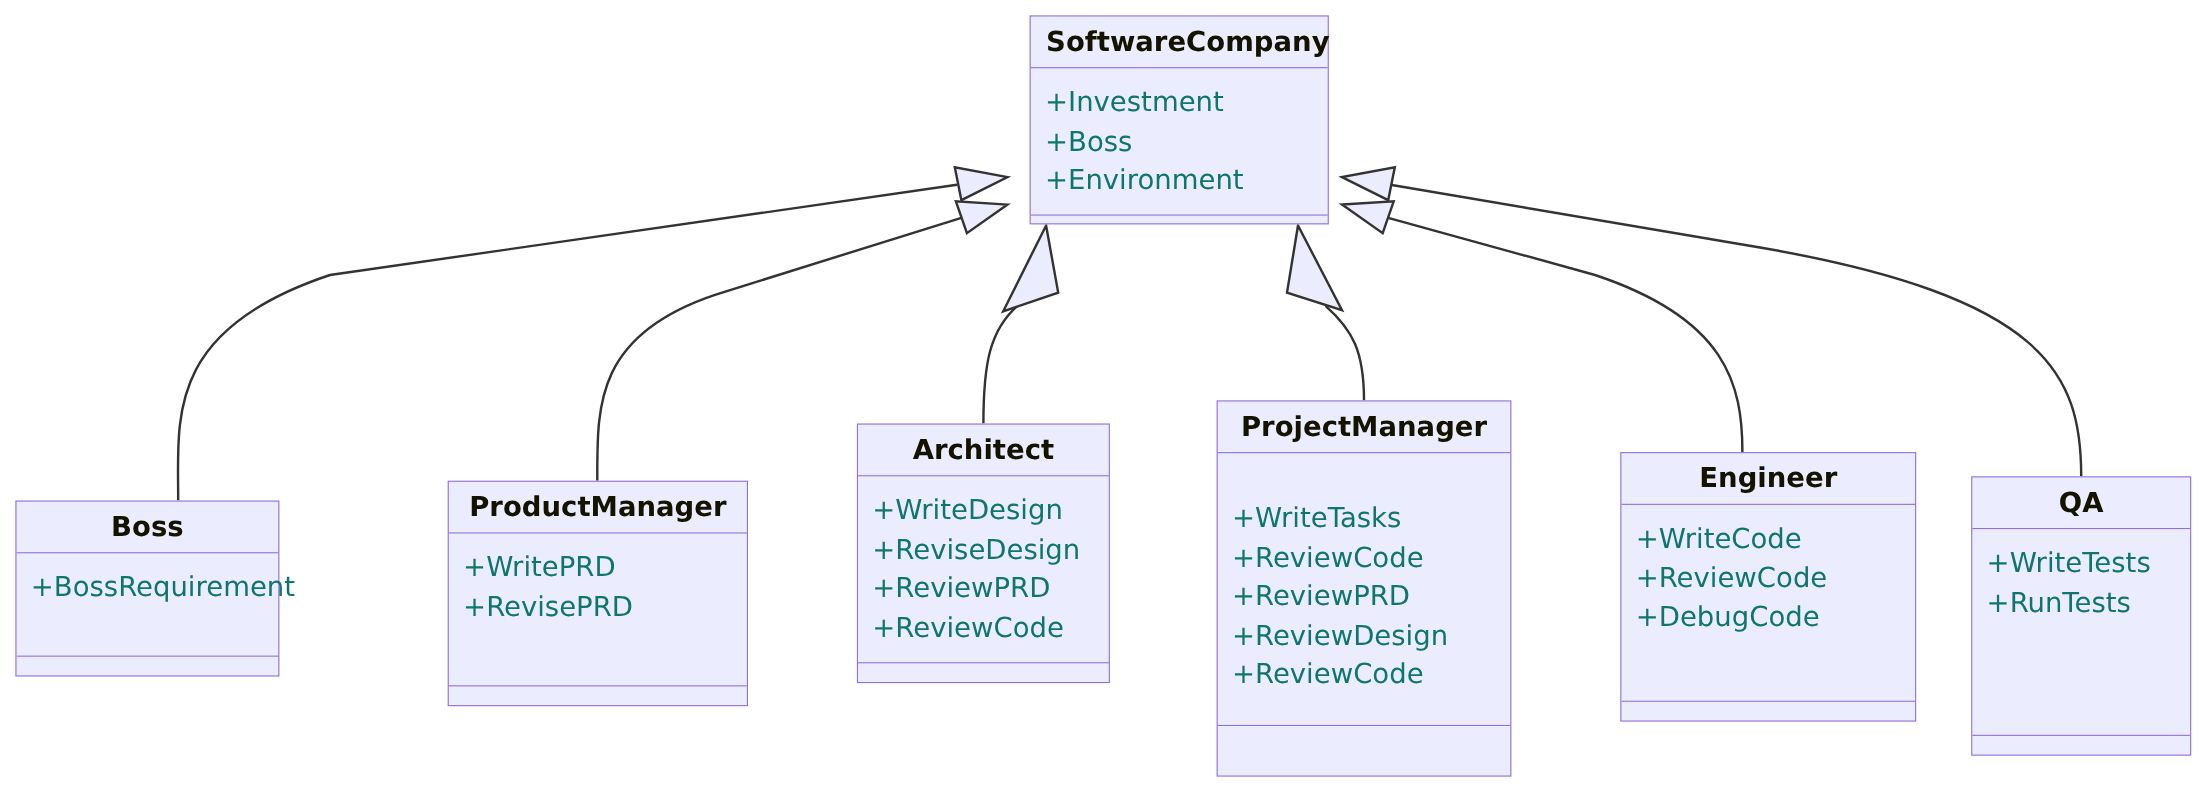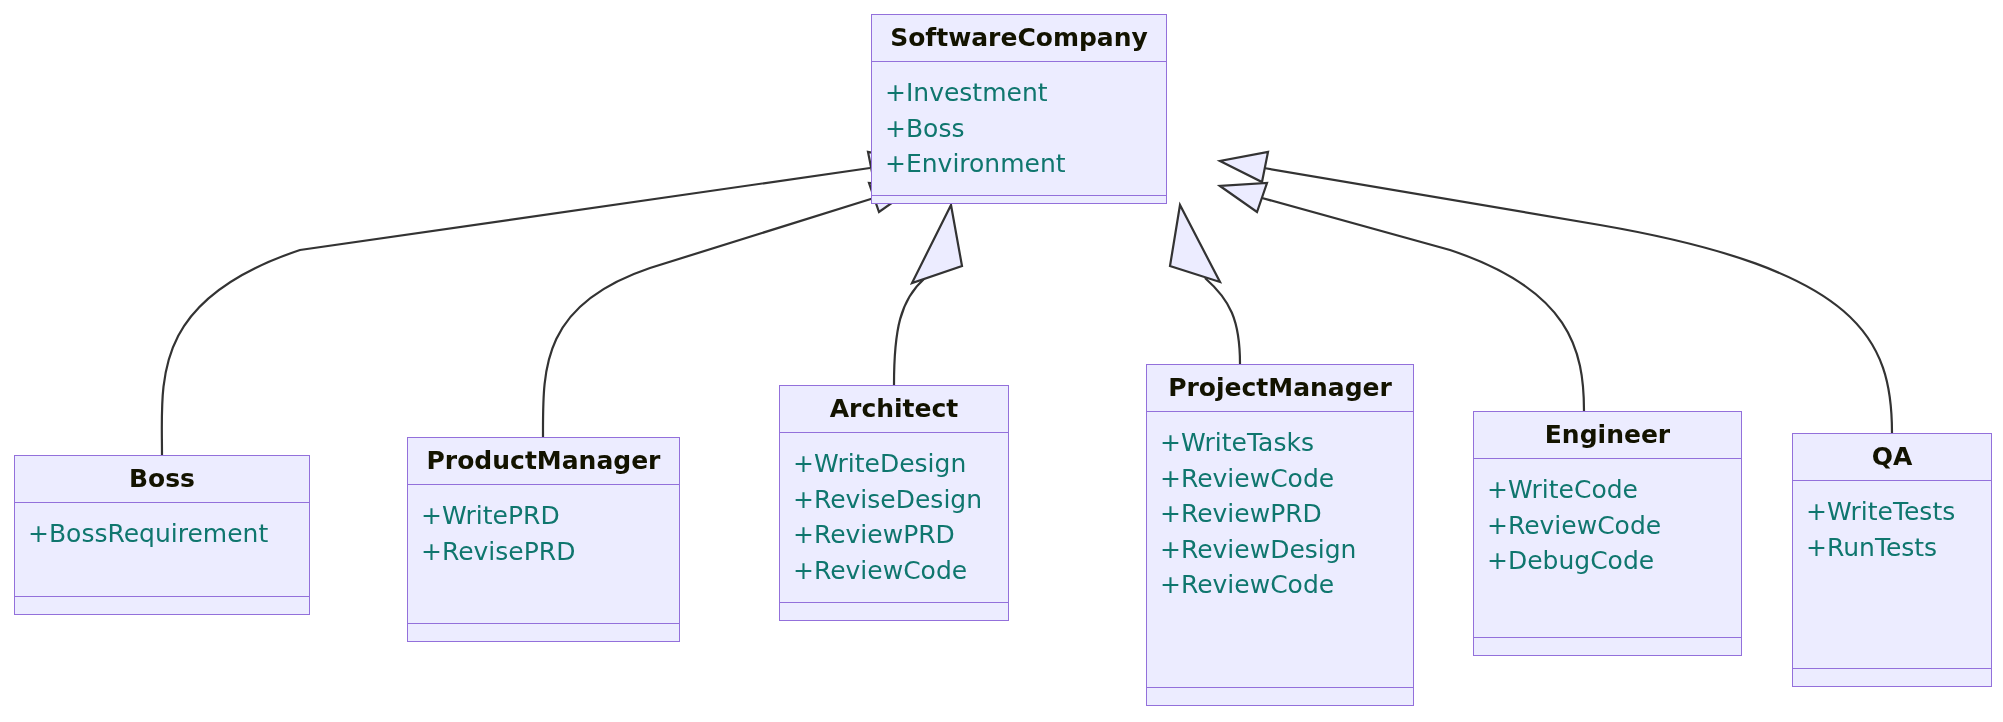--- a/index.html
+++ b/index.html
@@ -83,31 +83,31 @@
     <path d="M 1240,364 C 1240,320 1230,300 1205,278" fill="none" stroke="#333333" stroke-width="2.2"></path>
     <path d="M 1180,205 L 1170,266 L 1220,282 Z" fill="#ECECFF" stroke="#333333" stroke-width="2.2" stroke-linejoin="miter"></path>
 
     <path d="M 1584,411 C 1584,350 1570,290 1450,250 L 1262,198" fill="none" stroke="#333333" stroke-width="2.2"></path>
     <path d="M 1220,186 L 1257,212 L 1267,183 Z" fill="#ECECFF" stroke="#333333" stroke-width="2.2" stroke-linejoin="miter"></path>
 
     <path d="M 1892,433 C 1892,340 1860,270 1600,225 L 1264,168" fill="none" stroke="#333333" stroke-width="2.2"></path>
     <path d="M 1220,161 L 1262,182 L 1268,152 Z" fill="#ECECFF" stroke="#333333" stroke-width="2.2" stroke-linejoin="miter"></path>
   </svg>
 
-  <div class="uml-class" style="left:871px; top:14px; width:296px; height:190px;">
+  <div class="uml-class" style="left:936px; top:14px; width:272px; height:190px;">
     <div class="class-title">SoftwareCompany</div>
     <div class="class-members">
       <div class="member-line">+Investment</div>
       <div class="member-line">+Boss</div>
       <div class="member-line">+Environment</div>
     </div>
     <div class="class-methods"></div>
   </div>
 
-  <div class="uml-class" style="left:14px; top:455px; width:296px; height:160px;">
+  <div class="uml-class" style="left:14px; top:455px; width:240px; height:160px;">
     <div class="class-title">Boss</div>
     <div class="class-members">
       <div class="member-line">+BossRequirement</div>
     </div>
     <div class="class-methods"></div>
   </div>
 
   <div class="uml-class" style="left:407px; top:437px; width:273px; height:205px;">
     <div class="class-title">ProductManager</div>
     <div class="class-members">
@@ -121,21 +121,21 @@
     <div class="class-title">Architect</div>
     <div class="class-members">
       <div class="member-line">+WriteDesign</div>
       <div class="member-line">+ReviseDesign</div>
       <div class="member-line">+ReviewPRD</div>
       <div class="member-line">+ReviewCode</div>
     </div>
     <div class="class-methods"></div>
   </div>
 
-  <div class="uml-class" style="left:1146px; top:364px; width:268px; height:342px;">
+  <div class="uml-class" style="left:1106px; top:364px; width:268px; height:342px;gap:28px;">
     <div class="class-title">ProjectManager</div>
     <div class="class-members">
       <div class="member-line">+WriteTasks</div>
       <div class="member-line">+ReviewCode</div>
       <div class="member-line">+ReviewPRD</div>
       <div class="member-line">+ReviewDesign</div>
       <div class="member-line">+ReviewCode</div>
     </div>
     <div class="class-methods"></div>
   </div>

